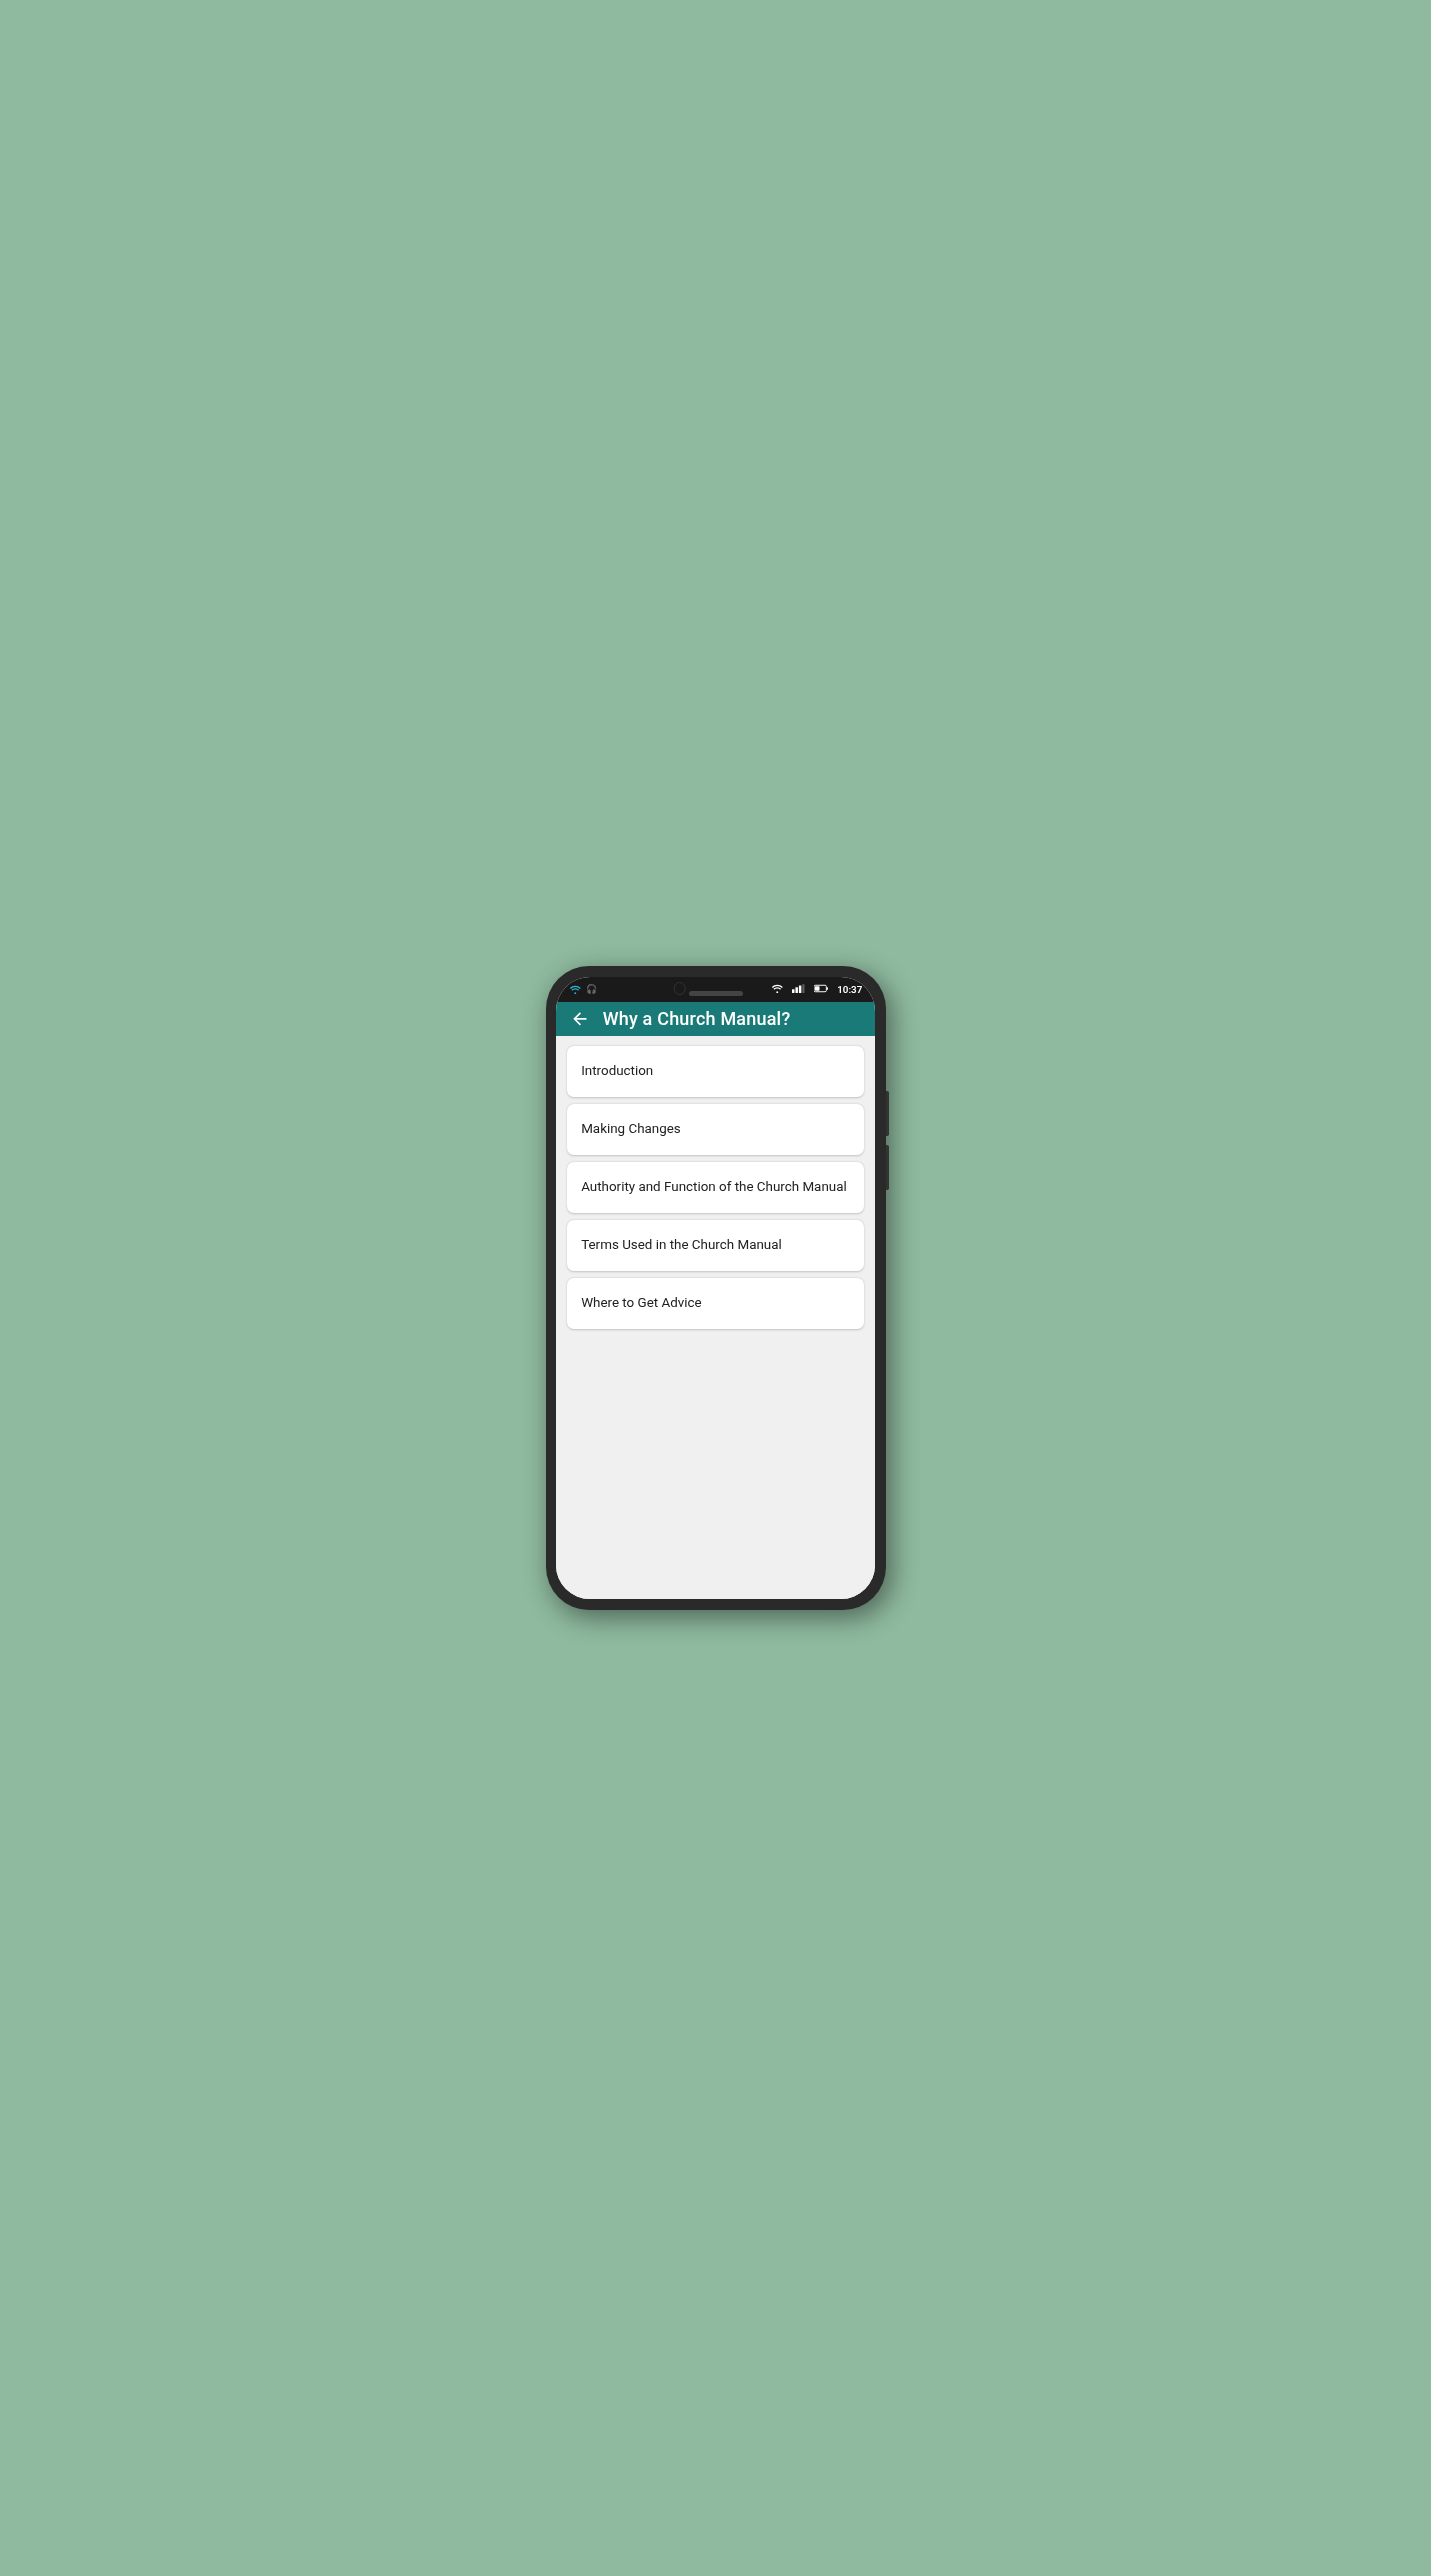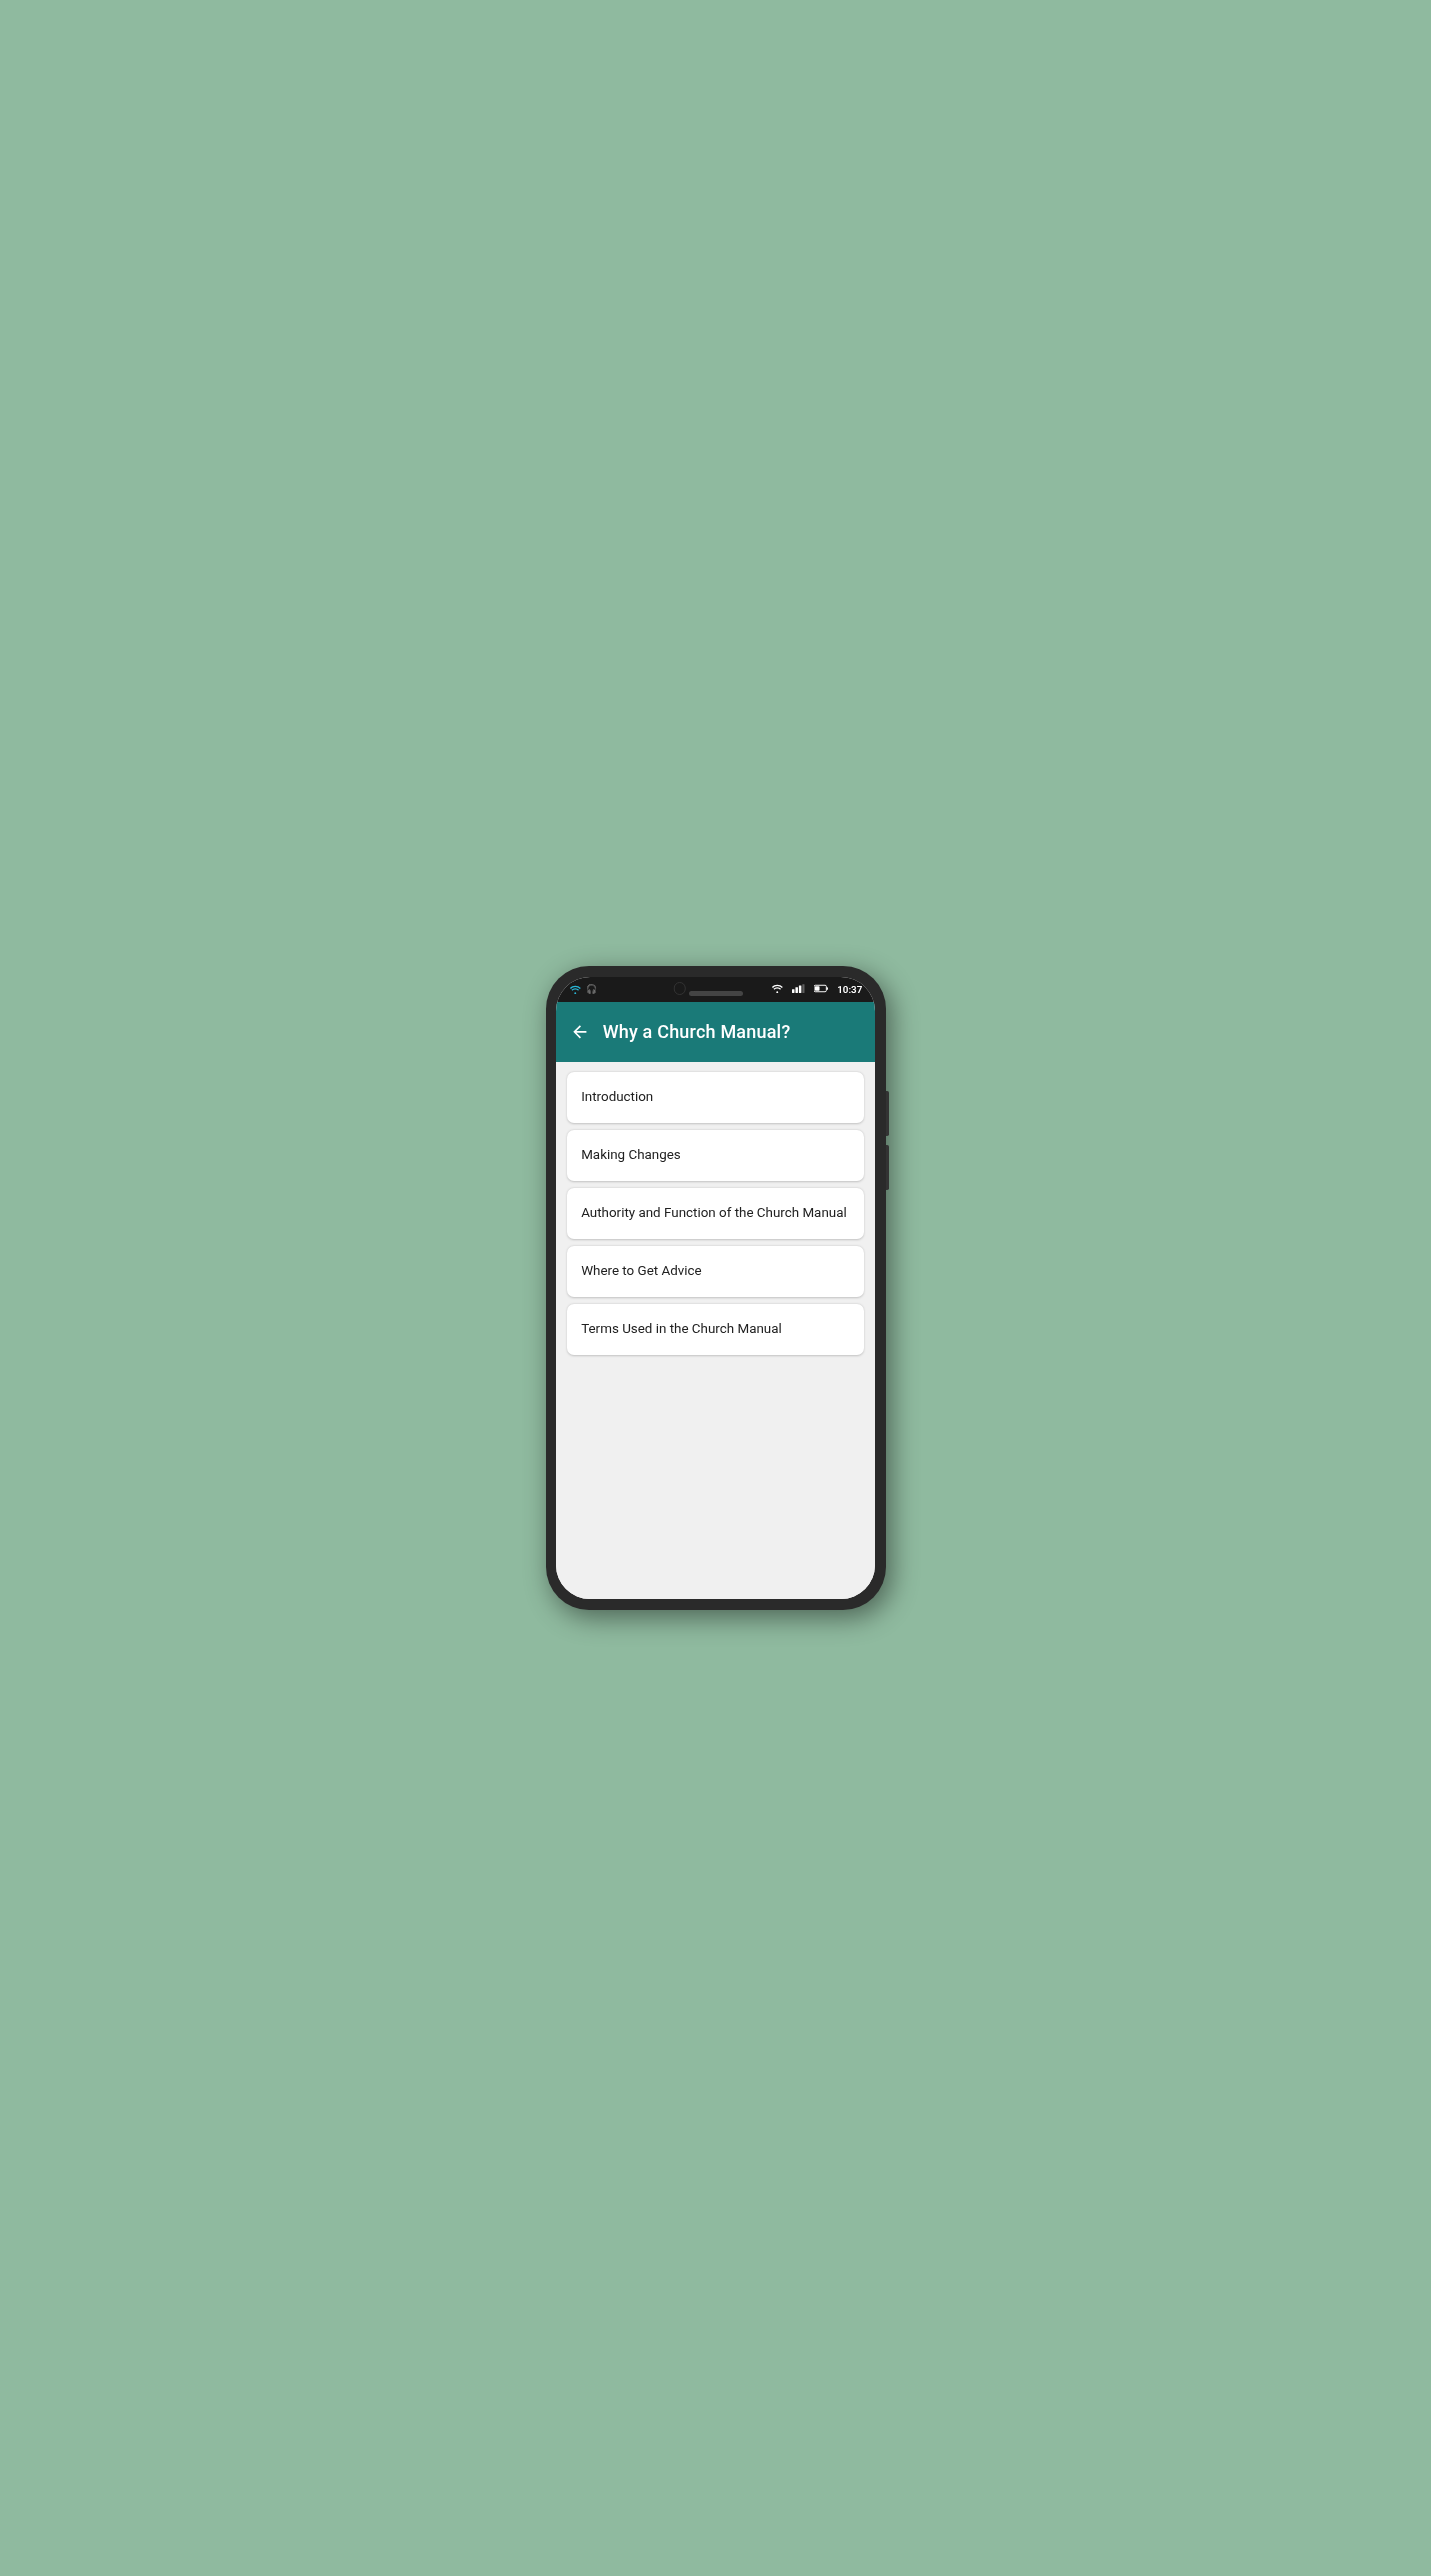--- a/index.html
+++ b/index.html
@@ -105,21 +105,21 @@
       font-weight: 600;
     }
 
     
     .app-bar {
       background: #1a7a78;
       color: #fff;
       display: flex;
       align-items: center;
       padding: 0 14.3px;
-      height: 60px;
+      height: 34px;
       flex-shrink: 0;
     }
 
     .back-btn {
       margin-right: 12.5px;
       cursor: pointer;
       font-size: 19.7px;
       color: #fff;
       background: none;
       border: none;
@@ -219,19 +219,19 @@
         </svg>
       </button>
       <span class="app-bar-title">Why a Church Manual?</span>
     </div>
 
     <div class="content">
 
     <div class="list-card"><span class="list-card-text">Introduction</span></div>
         <div class="list-card"><span class="list-card-text">Making Changes</span></div>
         <div class="list-card"><span class="list-card-text">Authority and Function of the Church Manual</span></div>
+        <div class="list-card"><span class="list-card-text">Terms Used in the Church Manual</span></div>
         <div class="list-card"><span class="list-card-text">Where to Get Advice</span></div>
-        <div class="list-card"><span class="list-card-text">Terms Used in the Church Manual</span></div>
       </div>
 
   </div>
 </div>
 
 
 </body></html>

